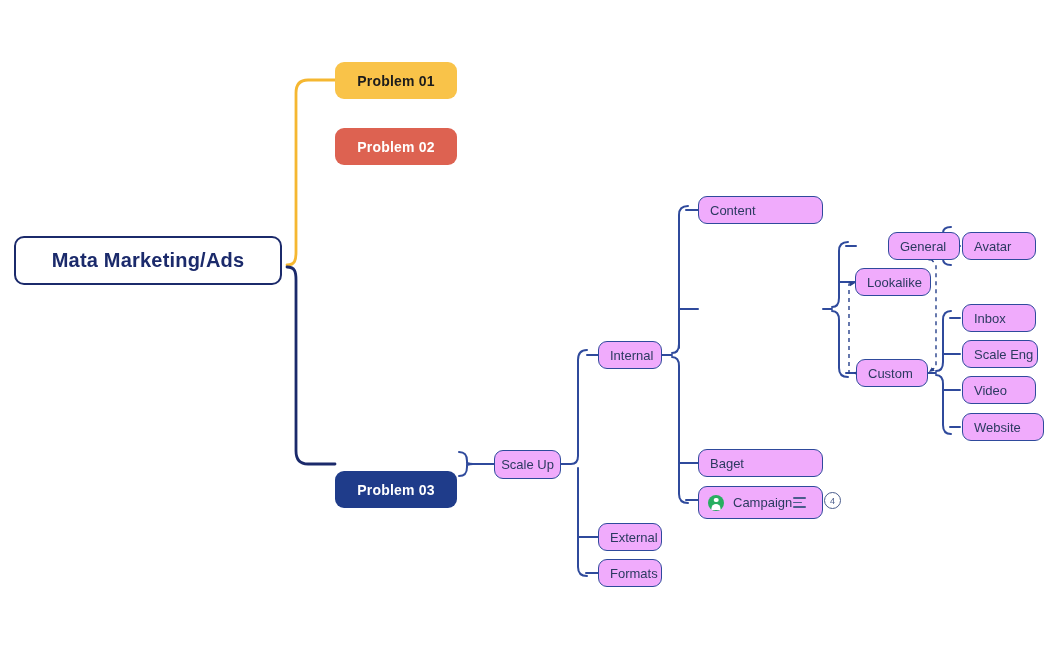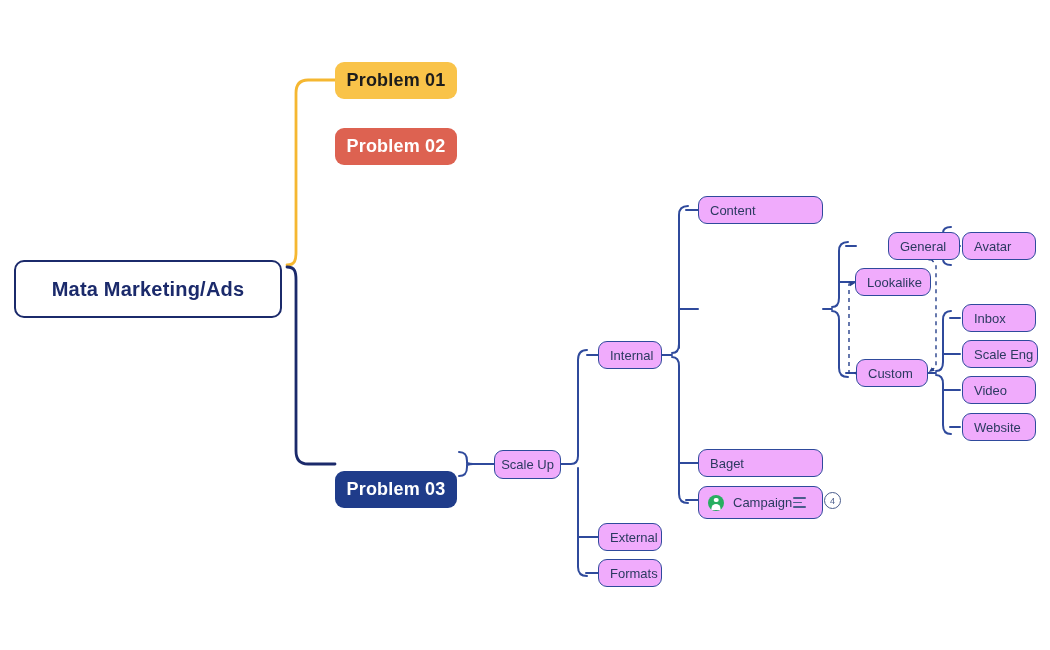--- a/index.html
+++ b/index.html
@@ -44,21 +44,21 @@
     color: #1b2a6b;
     font-size: 20px;
     font-weight: bold;
     letter-spacing: 0.2px;
     justify-content: center;
   }
 
   
   .node-chip {
     border-radius: 9px;
-    font-size: 18px;
+    font-size: 14px;
     font-weight: bold;
     justify-content: center;
     letter-spacing: 0.2px;
   }
   .chip-yellow { background: #f9c349; color: #1c1c1c; }
   .chip-red    { background: #dd6251; color: #ffffff; }
   .chip-navy   { background: #1f3c8a; color: #ffffff; margin-top: 25px; }
 
   
   .node-pill {
@@ -183,21 +183,21 @@
     <path d="M 943,390 L 960,390" fill="none" stroke="#2f4a9c" stroke-width="2" stroke-linecap="round"></path>
     <path d="M 950,427 L 960,427" fill="none" stroke="#2f4a9c" stroke-width="2" stroke-linecap="round"></path>
 
     <circle cx="930" cy="258" r="2.6" fill="#27408b"></circle>
     <path d="M 931,259 L 936,265 L 936,367 L 929,372" fill="none" stroke="#27408b" stroke-width="1.4" stroke-dasharray="4 4" marker-end="url(#arrowNavy)"></path>
 
     <path d="M 858,373 L 849,373 L 849,284 L 855,283" fill="none" stroke="#27408b" stroke-width="1.4" stroke-dasharray="4 4" marker-end="url(#arrowNavy)"></path>
     <circle cx="858" cy="373" r="2.6" fill="#27408b"></circle>
   </svg>
 
-  <div class="node node-root" style="left:14px; top:260px; width:268px; height:58px;">
+  <div class="node node-root" style="left:14px; top:236px; width:268px; height:49px;">
     <span>Mata Marketing/Ads</span>
   </div>
 
   <div class="node node-chip chip-yellow" style="left:335px; top:62px; width:122px; height:37px;">
     <span>Problem 01</span>
   </div>
 
   <div class="node node-chip chip-red" style="left:335px; top:128px; width:122px; height:37px;">
     <span>Problem 02</span>
   </div>
@@ -265,17 +265,17 @@
   </div>
 
   <div class="node node-pill" style="left:962px; top:340px; width:76px; height:28px;">
     <span>Scale Eng</span>
   </div>
 
   <div class="node node-pill" style="left:962px; top:376px; width:74px; height:28px;">
     <span>Video</span>
   </div>
 
-  <div class="node node-pill" style="left:962px; top:413px; width:74px; height:28px;">
+  <div class="node node-pill" style="left:962px; top:413px; width:82px; height:28px;">
     <span>Website</span>
   </div>
 
 </div>
 
 </body></html>

